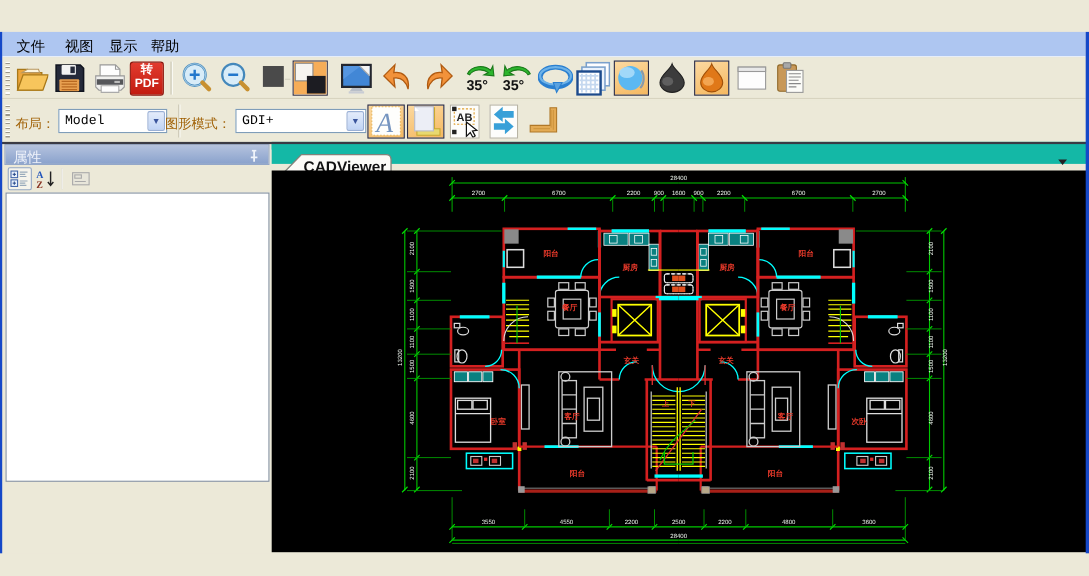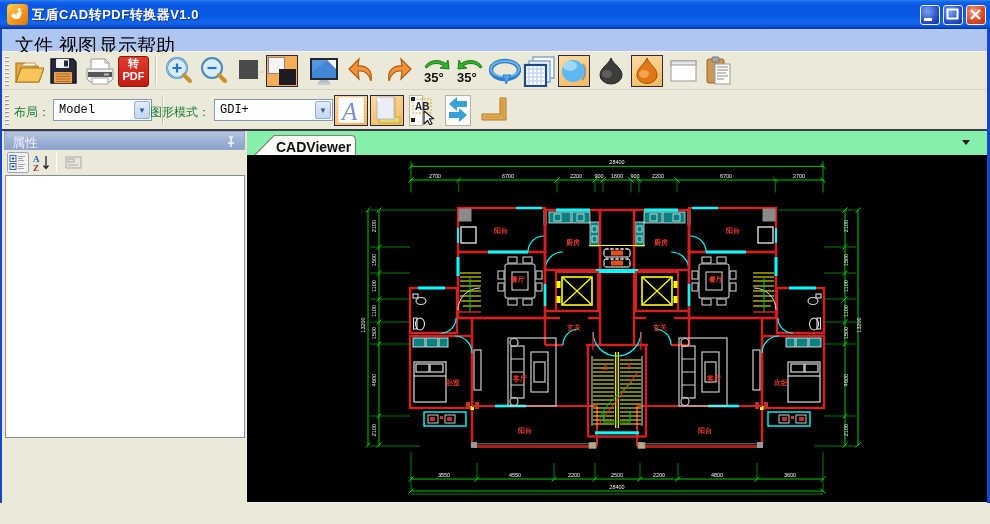--- a/index.html
+++ b/index.html
@@ -6,62 +6,46 @@
 #titlebar{position:absolute;left:0;top:0;width:990px;height:29px;
  background:linear-gradient(to bottom,#2f83f0 0%,#1261e8 8%,#0a58e4 20%,#075ae6 55%,#1466ee 78%,#0b54d6 90%,#0432a4 100%);}
 #appicon{position:absolute;left:7px;top:4px;width:21px;height:21px;border-radius:4px;
  background:linear-gradient(135deg,#ffd24d,#f0921e 60%,#e07908);box-shadow:0 0 1px #7a4a00}
 #title{position:absolute;left:32px;top:6px;color:#fff;font-size:13px;font-weight:bold;letter-spacing:.5px;text-shadow:1px 1px 1px #1a3a8c}
 .wbtn{position:absolute;top:5px;width:20px;height:20px;border-radius:3px;border:1px solid #eaf2ff;color:#fff}
 #bmin{left:920px;background:radial-gradient(circle at 35% 30%,#7da1ef,#2a50c8 60%,#16328f)}
 #bmax{left:943px;background:radial-gradient(circle at 35% 30%,#7da1ef,#2a50c8 60%,#16328f)}
 #bclose{left:966px;background:radial-gradient(circle at 35% 30%,#f0a080,#dd4d23 55%,#b03010)}
 #menubar{position:absolute;left:2px;top:29px;width:985px;height:23px;background:#aec6f1;border-bottom:1px solid #eef2fa}
-.mitem{position:absolute;top:4px;font-size:19px;color:#000}
+.mitem{position:absolute;top:4px;font-size:13px;color:#000}
 #tb1{position:absolute;left:2px;top:52px;width:985px;height:38px;background:#ece9d8;border-bottom:1px solid #d8d4c0}
 #tb2{position:absolute;left:2px;top:91px;width:985px;height:38px;background:#ece9d8}
 .grip{position:absolute;left:3px;top:4px;width:4px;height:30px;background-image:repeating-linear-gradient(to bottom,#fff 0,#fff 1px,#9a968a 1px,#9a968a 2px,transparent 2px,transparent 4px)}
 .sep{position:absolute;top:4px;width:2px;height:30px;border-left:1px solid #c9c5b2;border-right:1px solid #fff}
 .ticon{position:absolute;top:3px;width:32px;height:32px}
 .tsel{border:1px solid #2a2a44;background:linear-gradient(160deg,#fcd9a0,#f5b860)}
 #regbtn{position:absolute;left:853px;top:3px;width:109px;height:30px;background:linear-gradient(#fefefc,#e9e6d8);border:1px solid #555;outline:1px solid #9aa;box-shadow:inset 1px 1px 0 #fff,inset -1px -1px 0 #b9b5a5;font-size:13px;color:#000;text-align:center;line-height:28px}
-.lbl2{position:absolute;top:13px;font-size:12px;color:#15803d}
+.lbl2{position:absolute;top:13px;font-size:12px;color:#a16207}
 .combo{position:absolute;top:8px;height:22px;background:#fff;border:1px solid #7f9db9}
 .cbtn{position:absolute;right:1px;top:1px;width:16px;height:18px;background:linear-gradient(#e4ecfb,#c0d4f5);border:1px solid #9ab0d6;border-radius:2px;color:#39549c;font-size:8px;text-align:center;line-height:17px}
 .ctext{position:absolute;left:5px;top:3px;font-size:12px;font-family:"Liberation Mono",monospace;color:#000}
 #leftpanel{position:absolute;left:2px;top:129px;width:245px;height:374px;background:#ece9d8}
 #lphead{position:absolute;left:2px;top:2px;width:241px;height:19px;background:linear-gradient(#b4c2de,#8aa2cc);border:1px solid #93a7c9;color:#eef2fa;font-size:13px;padding:2px 0 0 7px}
 #lptools{position:absolute;left:2px;top:22px;width:241px;height:24px}
 .lpbtn{position:absolute;top:1px;width:22px;height:21px;background:#f6f4ec;border:1px solid #94a8c4;border-radius:2px}
 #lpwhite{position:absolute;left:3px;top:46px;width:240px;height:263px;background:#fff;border:1px solid #828f9e}
-#tabbar{position:absolute;left:247px;top:129px;width:741px;height:36px;background:#86efac;border-top:2px solid #14b8a6}
+#tabbar{position:absolute;left:247px;top:129px;width:741px;height:20px;background:#14b8a6;border-top:7px solid #14b8a6}
 #tabdrop{position:absolute;right:18px;top:9px;width:0;height:0;border-left:4px solid transparent;border-right:4px solid transparent;border-top:5px solid #222}
 #canvas{position:absolute;left:247px;top:155px;width:741px;height:347px;background:#000}
 #statusbar{position:absolute;left:0px;top:501px;width:990px;height:23px;background:#ece9d8;border-top:2px solid #3c3c3c;font-size:12px;color:#111;padding:4px 0 0 4px}
 #edgeL{position:absolute;left:0;top:29px;width:2px;height:474px;background:#1548c8}
 #edgeR{position:absolute;left:987px;top:29px;width:3px;height:474px;background:#1548c8}
 </style></head>
 <body>
 <div id="win">
-<div id="titlebar">
- <div id="appicon"><svg width="19" height="19">
-          <path d="M4 12 C6 8 8 9 9 11 C11 7 13 6 15 8 L13 14 C10 16 6 15 4 12 Z" fill="#fff" opacity=".92"></path>
-          <circle cx="12.2" cy="5.4" r="1.6" fill="#fff"></circle>
-        </svg></div>
- <div id="title">互盾CAD转PDF转换器V1.0</div>
- <div class="wbtn" id="bmin"><svg width="18" height="18">
-          <rect x="3" y="12" width="8" height="3" fill="#fff"></rect>
-        </svg></div>
- <div class="wbtn" id="bmax"><svg width="18" height="18">
-          <rect x="3.5" y="3.5" width="10" height="9" fill="none" stroke="#fff" stroke-width="2"></rect>
-        </svg></div>
- <div class="wbtn" id="bclose"><svg width="18" height="18">
-          <path d="M4 4 L13 13 M13 4 L4 13" stroke="#fff" stroke-width="2.4"></path>
-        </svg></div>
-</div>
 <div id="menubar">
  <div class="mitem" style="left:13px">文件</div>
  <div class="mitem" style="left:57px">视图</div>
  <div class="mitem" style="left:97px">显示</div>
  <div class="mitem" style="left:135px">帮助</div>
 </div>
 <div id="tb1">
  <div class="grip"></div>
  <div class="ticon" style="left:10px" id="i-open"><svg width="32" height="32">
           <path d="M4 8 h9 l2 3 h11 v16 h-22 z" fill="#eda63c" stroke="#a87818" stroke-width="1.2"></path>
@@ -181,21 +165,21 @@
       </div>
  <div class="ticon tsel" style="left:332px;top:4px;width:34px;height:31px" id="i-A"><svg width="32" height="29">
           <rect x="3" y="1" width="26" height="26" fill="#fefefc" stroke="#e8b860" stroke-dasharray="1.5 1.5"></rect>
           <text x="7" y="24" font-size="25" font-style="italic" fill="#7695c0" font-family="Liberation Serif">A</text>
         </svg></div>
  <div class="ticon tsel" style="left:368px;top:4px;width:34px;height:31px" id="i-pg2"><svg width="32" height="29">
           <path d="M8 2 h16 v19 h5 v6 h-21 z" fill="#e8d870" stroke="#c8a830" stroke-width="1"></path>
           <rect x="6" y="1" width="17" height="22" fill="#eceef6" stroke="#b8bac8"></rect>
           <path d="M6 1 l4 4 h-4 z" fill="#fff"></path>
         </svg></div>
- <div class="ticon" style="left:407px;top:4px;width:14px;height:31px;background:#fdfdfb;border:1px solid #b8b4a4" id="i-ab"><svg width="25" height="29">
+ <div class="ticon" style="left:407px;top:4px;width:27px;height:31px;background:#fdfdfb;border:1px solid #b8b4a4" id="i-ab"><svg width="25" height="29">
           <rect x="3" y="3" width="18" height="14" fill="none" stroke="#e0a030" stroke-dasharray="2 1.5"></rect>
           <rect x="1" y="1" width="4" height="4" fill="#222"></rect>
           <rect x="1" y="22" width="4" height="4" fill="#222"></rect>
           <text x="5" y="14" font-size="10" font-weight="bold" fill="#222" font-family="Liberation Sans">AB</text>
           <path d="M14 15 L14 28 L17.5 24.5 L20 29 L22 27.5 L19.5 23 L23.5 22.5 Z" fill="#fff" stroke="#111" stroke-width="1.1"></path>
         </svg></div>
  <div class="ticon" style="left:443px;top:4px;width:26px;height:31px;background:#fdfdfb;border:1px solid #b8b4a4" id="i-arr2"><svg width="24" height="29">
           <path d="M21 10 h-10 v-4 l-8 7 8 7 v-4 h10 z" fill="#38a0d8" transform="translate(0,-5)"></path>
           <path d="M3 19 h10 v-4 l8 7 -8 7 v-4 h-10 z" fill="#38a0d8" transform="translate(0,-3)"></path>
         </svg></div>

